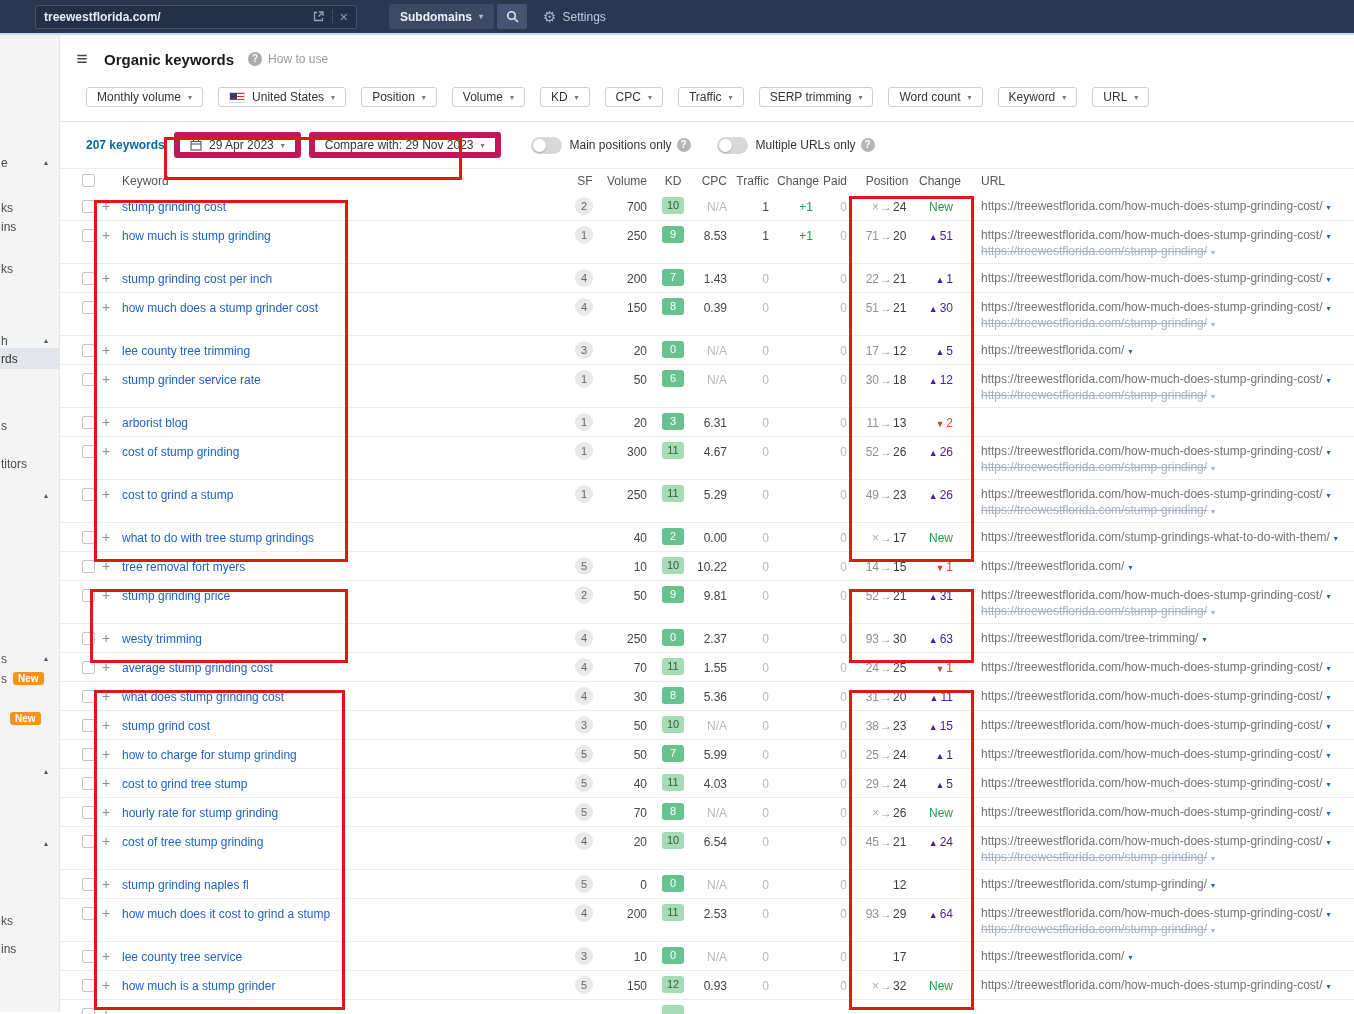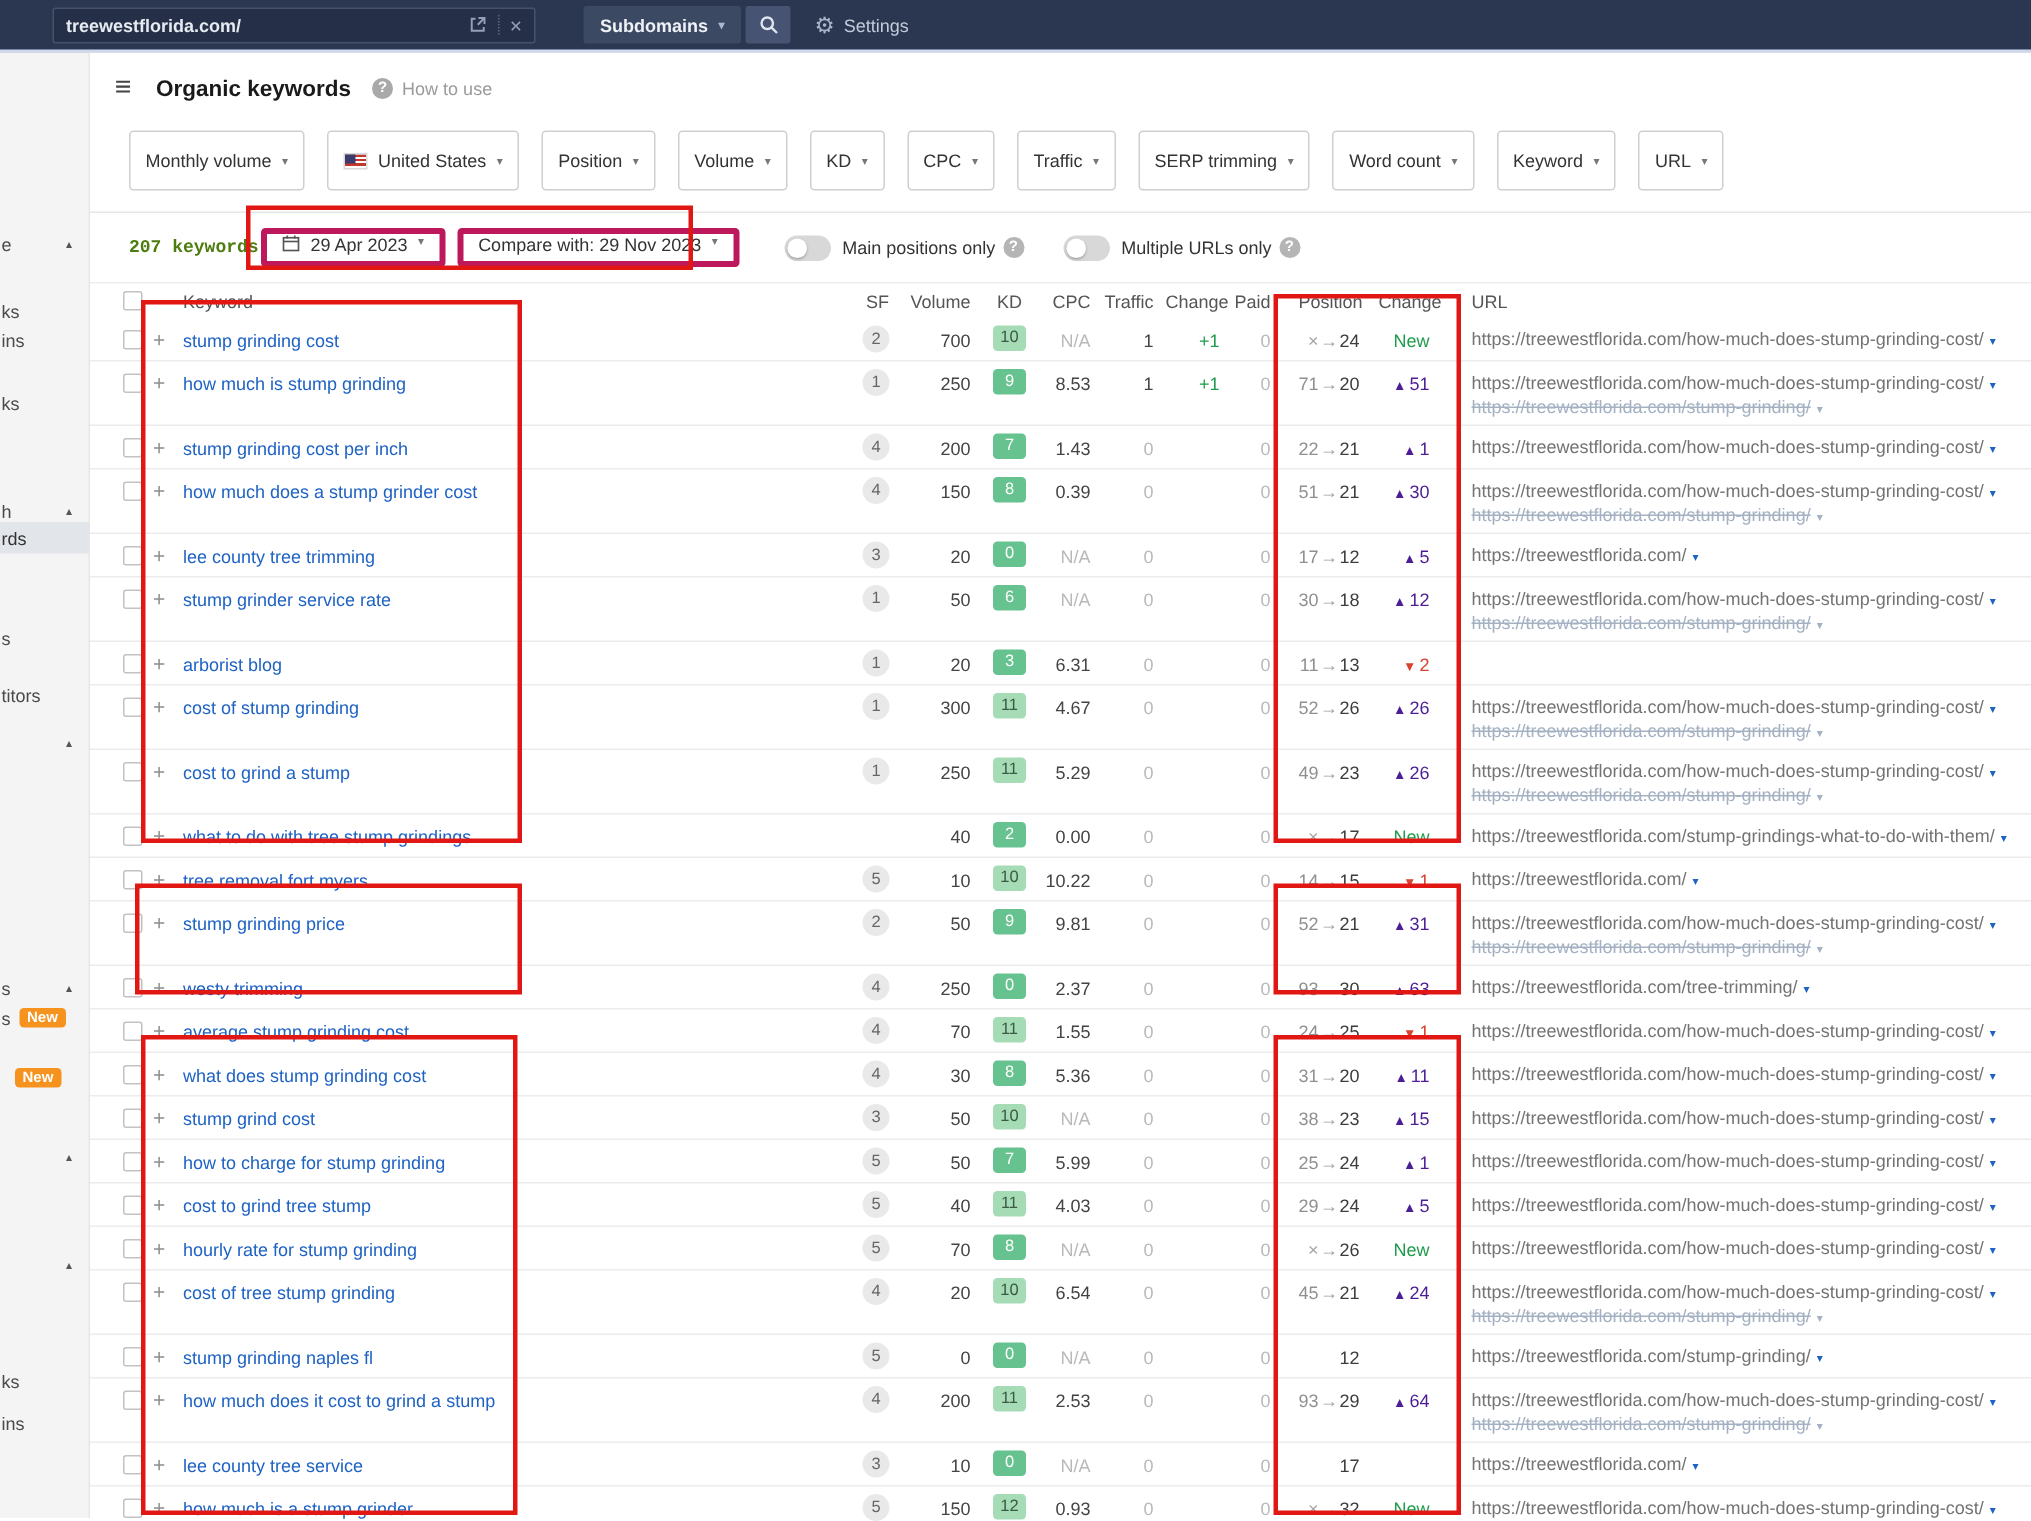--- a/index.html
+++ b/index.html
@@ -50,35 +50,35 @@
   .page-title { font-size:15px; font-weight:700; color:#1a1a1a; margin-left:10px; }
   .help-circle { width:14px; height:14px; border-radius:50%; background:#a9a9a9; color:#fff;
     font-size:10px; font-weight:700; line-height:14px; text-align:center; margin-left:14px;
     flex:none; }
   .help-circle.sm { margin-left:5px; background:#b5b5b5; }
   .howto { color:#9a9a9a; margin-left:6px; }
 
   
   .filterbar { display:flex; align-items:center; gap:15px; padding:4px 0 14px 26px;
     border-bottom:1px solid #e5e5e5; }
-  .filter-btn { height:40px; background:#fff; border:1px solid #cfcfcf; border-radius:3px;
+  .filter-btn { height:20px; background:#fff; border:1px solid #cfcfcf; border-radius:3px;
     padding:0 10px; font-size:12px; color:#333; display:flex; align-items:center; gap:7px;
     cursor:pointer; font-family:"Liberation Sans",sans-serif; white-space:nowrap;text-align:center; }
   .flag { width:16px; height:11px; display:inline-block; position:relative; flex:none;
     background:repeating-linear-gradient(to bottom,#c0392b 0 1.5px,#fff 1.5px 3px);
     border:1px solid #d9d9d9; }
   .flag::before { content:""; position:absolute; left:0; top:0; width:7px; height:6px;
     background:#3c3b6e; }
 
   
   .controls { height:47px; display:flex; align-items:center; padding-left:26px;
     border-bottom:1px solid #ededed; }
-  .kw-count { font-weight:700; color:#4d7c0f; width:88px;font-family:Liberation Mono, monospace; }
-  .date-btn { height:26px; background:#fff; border:4px solid #be185d; border-radius:3px;
-    padding:0 10px; font-size:12px; color:#333; display:flex; align-items:flex-start; gap:7px;
+  .kw-count { font-weight:700; color:#0369a1; width:88px; }
+  .date-btn { height:26px; background:#fff; border:6px solid #be185d; border-radius:3px;
+    padding:0 10px; font-size:12px; color:#333; display:flex; align-items:center; gap:7px;
     cursor:pointer; margin-right:8px; font-family:"Liberation Sans",sans-serif;
     white-space:nowrap; }
   .toggle { width:31px; height:17px; border-radius:9px; background:#d8d8d8; position:relative;
     display:inline-block; cursor:pointer; flex:none; margin-left:22px; }
   .toggle::after { content:""; position:absolute; left:2px; top:2px; width:13px; height:13px;
     border-radius:50%; background:#fff; box-shadow:0 1px 2px rgba(0,0,0,.25); }
   .toggle.ml { margin-left:26px; }
   .toggle-label { margin-left:8px; color:#333; }
 
   

